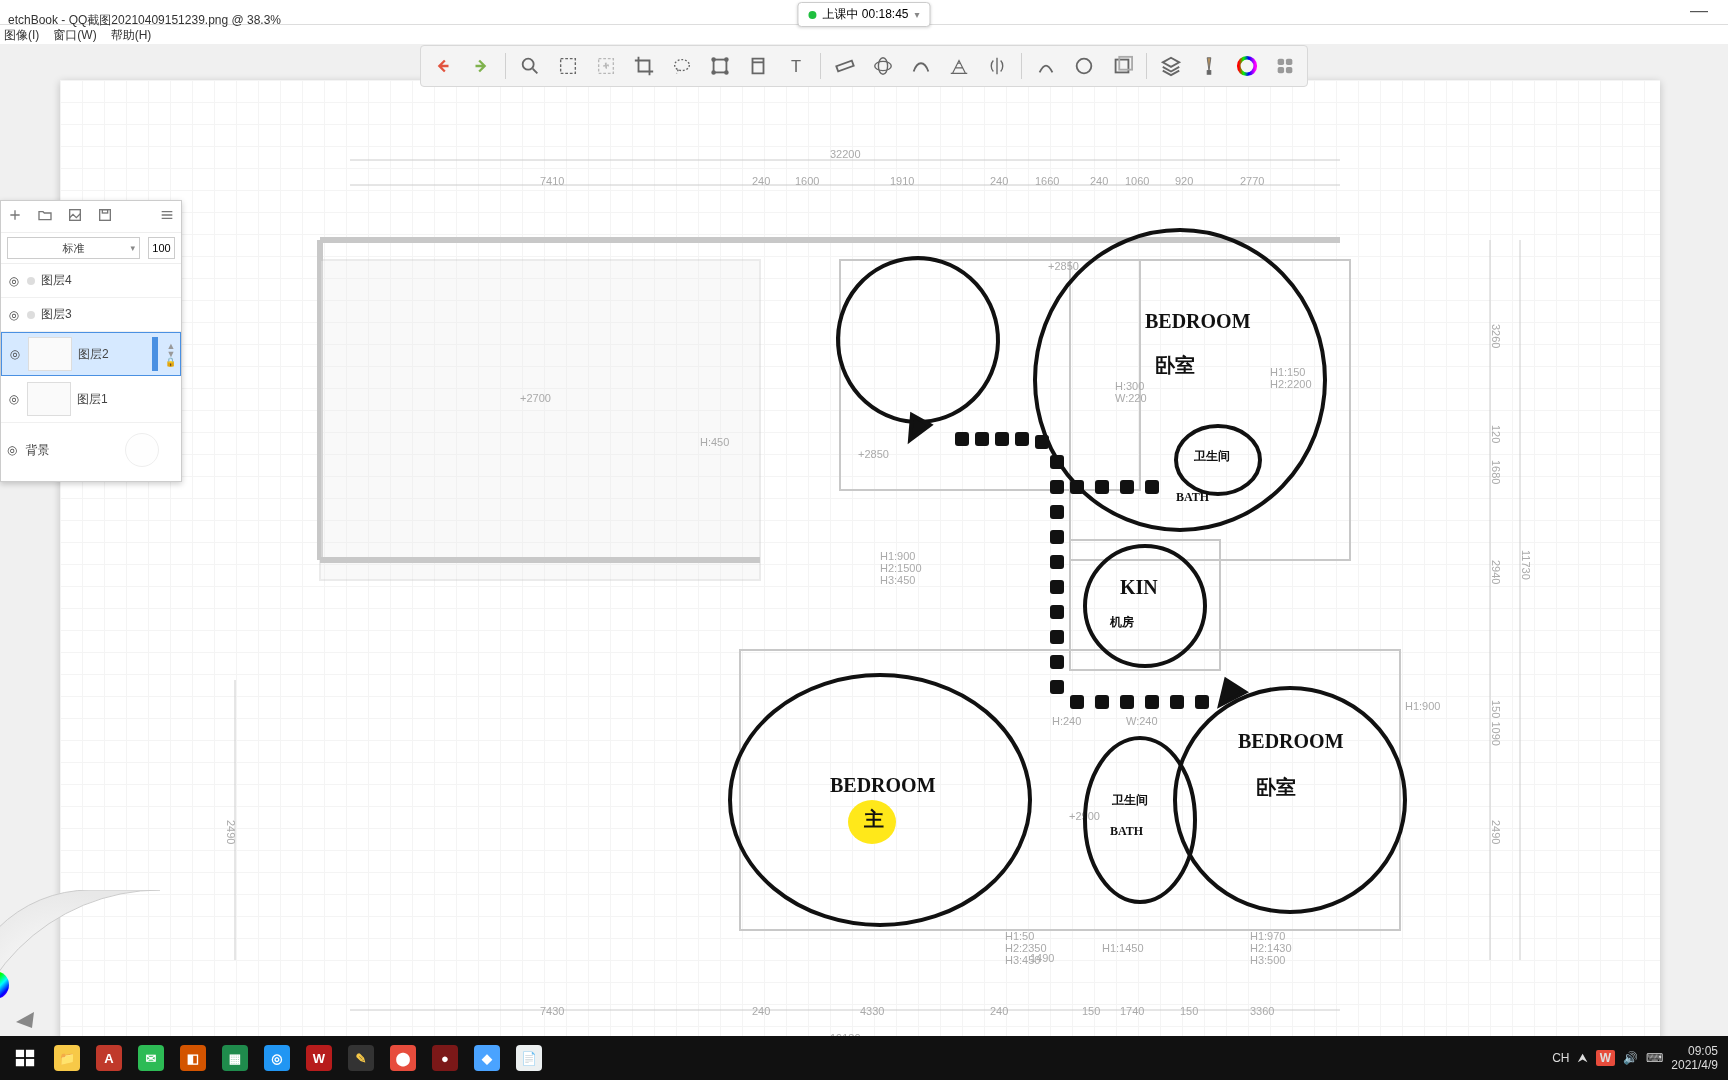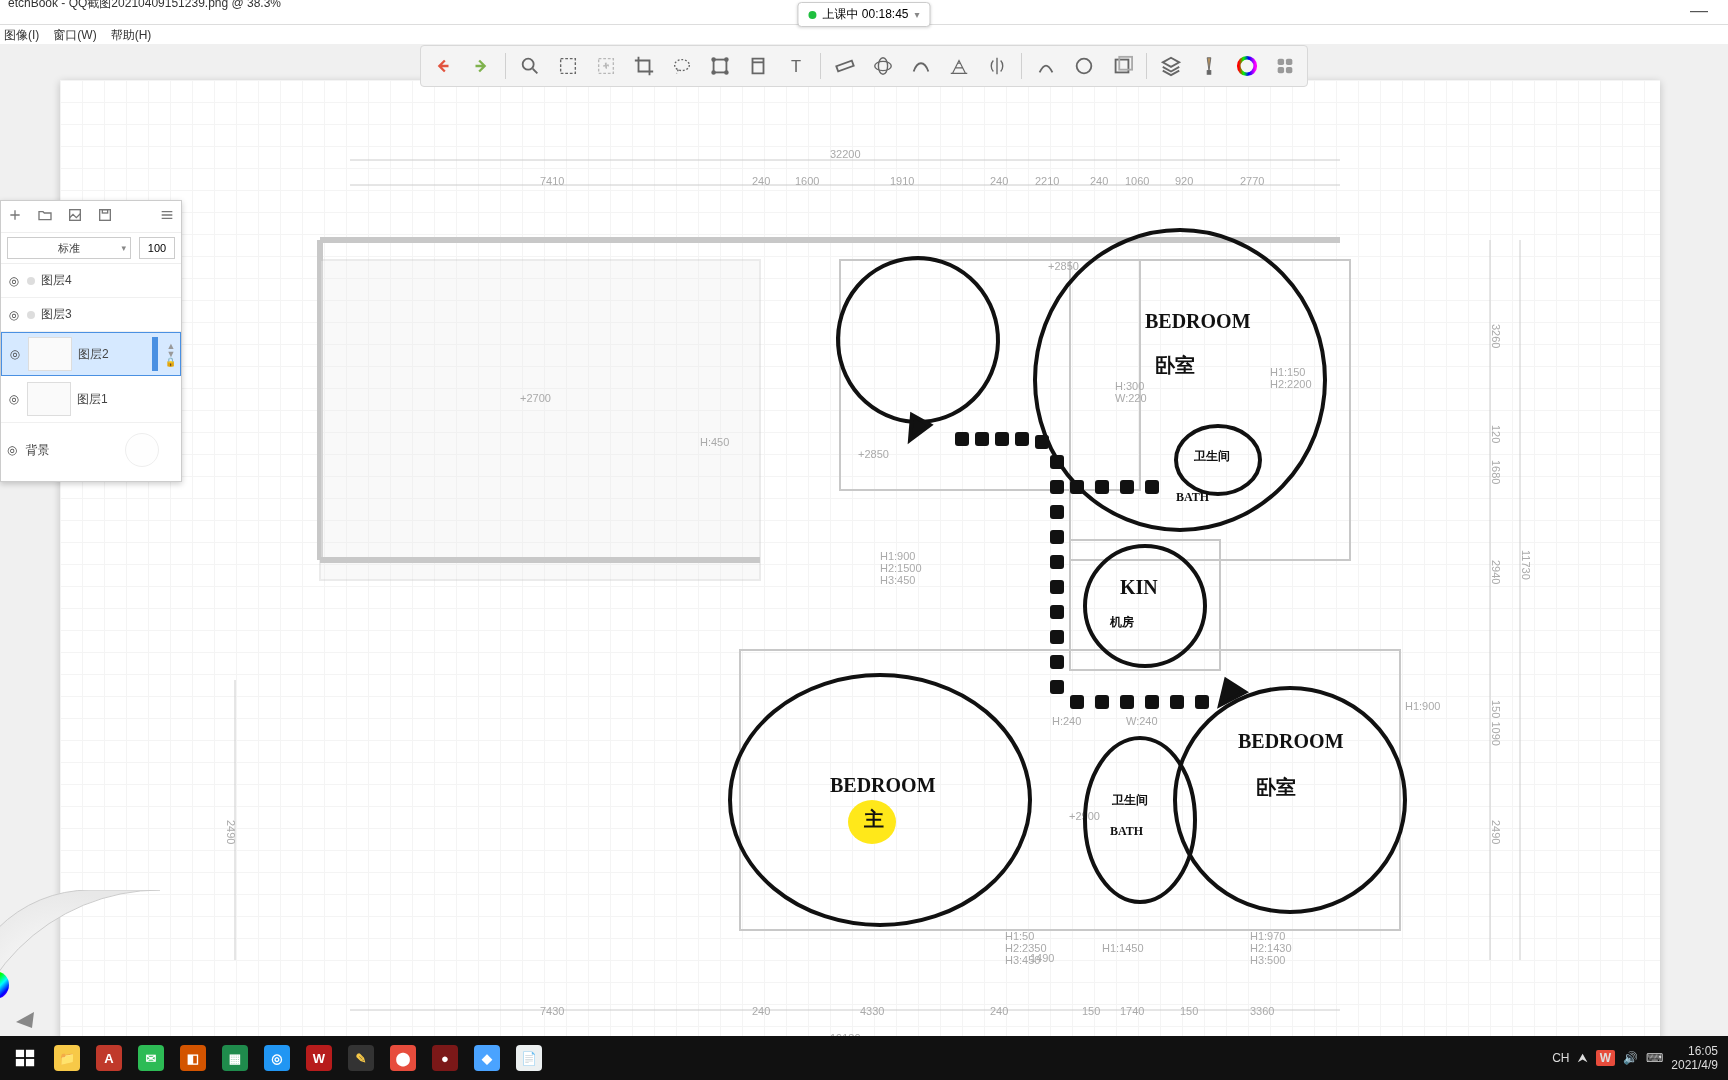--- a/index.html
+++ b/index.html
@@ -1,19 +1,19 @@
 <!DOCTYPE html>
 <html><head>
 <meta charset="utf-8">
 <style>
 * { margin:0; padding:0; box-sizing:border-box; font-family:"Microsoft YaHei",Arial,sans-serif; }
 body { width:1728px; height:1080px; overflow:hidden; background:#f0f0f0; position:relative; }
 
 
-.titlebar { height:22px; background:#fff; display:flex; align-items:flex-end; padding:12px 8px; font-size:12px; color:#333; border-bottom:1px solid #ddd; position:relative; }
+.titlebar { height:22px; background:#fff; display:flex; align-items:flex-start; padding:12px 8px; font-size:12px; color:#333; border-bottom:1px solid #ddd; position:relative; }
 .titlebar .minbtn { position:absolute; right:20px; top:0; font-size:18px; color:#555; }
 
 
 .menubar { height:22px; background:#fff; display:flex; align-items:center; padding-left:4px; font-size:12px; border-bottom:1px solid #e5e5e5; color:#333; }
 .menubar span { margin-right:14px; cursor:pointer;text-align:center; }
 
 
 .record-pill { position:absolute; top:2px; left:50%; transform:translateX(-50%); background:#fff; border:1px solid #ccc; border-radius:4px; padding:3px 10px; font-size:12px; display:flex; align-items:center; gap:6px; box-shadow:0 1px 3px rgba(0,0,0,.15); z-index:10; }
 .record-pill .dot { width:8px; height:8px; background:#1fbf3f; border-radius:50%; }
 .record-pill .chev { color:#888; font-size:10px; }
@@ -33,21 +33,21 @@
   background-size:22px 22px; opacity:.9; }
 
 
 .layers { position:absolute; top:200px; left:0; width:182px; background:#fff; border:1px solid #ccc; box-shadow:0 2px 6px rgba(0,0,0,.2); z-index:8; font-size:12px; color:#444; }
 .layers-top { display:flex; align-items:center; padding:6px 6px; border-bottom:1px solid #eee; gap:14px; }
 .layers-top svg { width:16px;height:16px;stroke:#777; }
 .layers-top .menuic { margin-left:auto; }
 .layers-row2 { display:flex; align-items:center; padding:4px 6px; gap:8px; border-bottom:1px solid #eee; }
 .layers-row2 .blend { flex:1; height:22px; border:1px solid #ccc; font-size:11px; display:flex; align-items:center; justify-content:center; position:relative; }
 .layers-row2 .blend::after { content:"▾"; position:absolute; right:4px; font-size:9px; color:#888; }
-.layers-row2 .opac { width:36px; height:22px; border:1px solid #ccc; font-size:11px; text-align:center; }
+.layers-row2 .opac { width:27px; height:22px; border:1px solid #ccc; font-size:11px; text-align:center; }
 .layer-item { display:flex; align-items:center; padding:6px 6px; border-bottom:1px solid #f0f0f0; gap:6px; min-height:34px; }
 .layer-item .eye { width:14px;height:14px;border-radius:50%;display:flex;align-items:center;justify-content:center;}
 .layer-item .dot { width:8px;height:8px;border-radius:50%;background:#ddd;}
 .layer-item .thumb { width:44px; height:34px; background:#fafafa; border:1px solid #ddd; }
 .layer-item.sel { background:#d6e9ff; border:1px solid #4a90e2; }
 .layer-item.sel .side { width:6px; align-self:stretch; background:#4a90e2; margin-left:auto; }
 .layer-item .arrows { width:14px; color:#999; font-size:9px; line-height:8px; text-align:center; }
 .layer-bg { display:flex; align-items:center; padding:10px 6px 14px; gap:8px; }
 .layer-bg .circ { width:34px;height:34px;border-radius:50%;background:#fefefe;border:1px solid #eee;margin-left:auto;margin-right:16px;}
 
@@ -261,21 +261,21 @@
           <line x1="175" y1="600" x2="175" y2="880"></line>
         </g>
       </svg>
 
       <span class="dim" style="left:770px;top:68px">32200</span>
       <span class="dim" style="left:480px;top:95px">7410</span>
       <span class="dim" style="left:692px;top:95px">240</span>
       <span class="dim" style="left:735px;top:95px">1600</span>
       <span class="dim" style="left:830px;top:95px">1910</span>
       <span class="dim" style="left:930px;top:95px">240</span>
-      <span class="dim" style="left:975px;top:95px">2210</span>
+      <span class="dim" style="left:975px;top:95px">1660</span>
       <span class="dim" style="left:1030px;top:95px">240</span>
       <span class="dim" style="left:1065px;top:95px">1060</span>
       <span class="dim" style="left:1115px;top:95px">920</span>
       <span class="dim" style="left:1180px;top:95px">2770</span>
 
       <span class="dim" style="left:1430px;top:244px;writing-mode:vertical-rl">3260</span>
       <span class="dim" style="left:1430px;top:345px;writing-mode:vertical-rl">120</span>
       <span class="dim" style="left:1430px;top:380px;writing-mode:vertical-rl">1680</span>
       <span class="dim" style="left:1460px;top:470px;writing-mode:vertical-rl">11730</span>
       <span class="dim" style="left:1430px;top:480px;writing-mode:vertical-rl">2940</span>
@@ -502,17 +502,17 @@
       <div class="sq" style="background:#ecf0f1;color:#555">📄</div>
     </div>
 
   <div class="tray">
     <span>CH</span>
     <span>⮝</span>
     <span style="background:#e74c3c;padding:1px 4px;border-radius:2px;font-weight:700">W</span>
     <span>🔊</span>
     <span>⌨</span>
     <div class="time">
-      <div>16:05</div>
+      <div>09:05</div>
       <div>2021/4/9</div>
     </div>
   </div>
 </div>
 
 </body></html>

